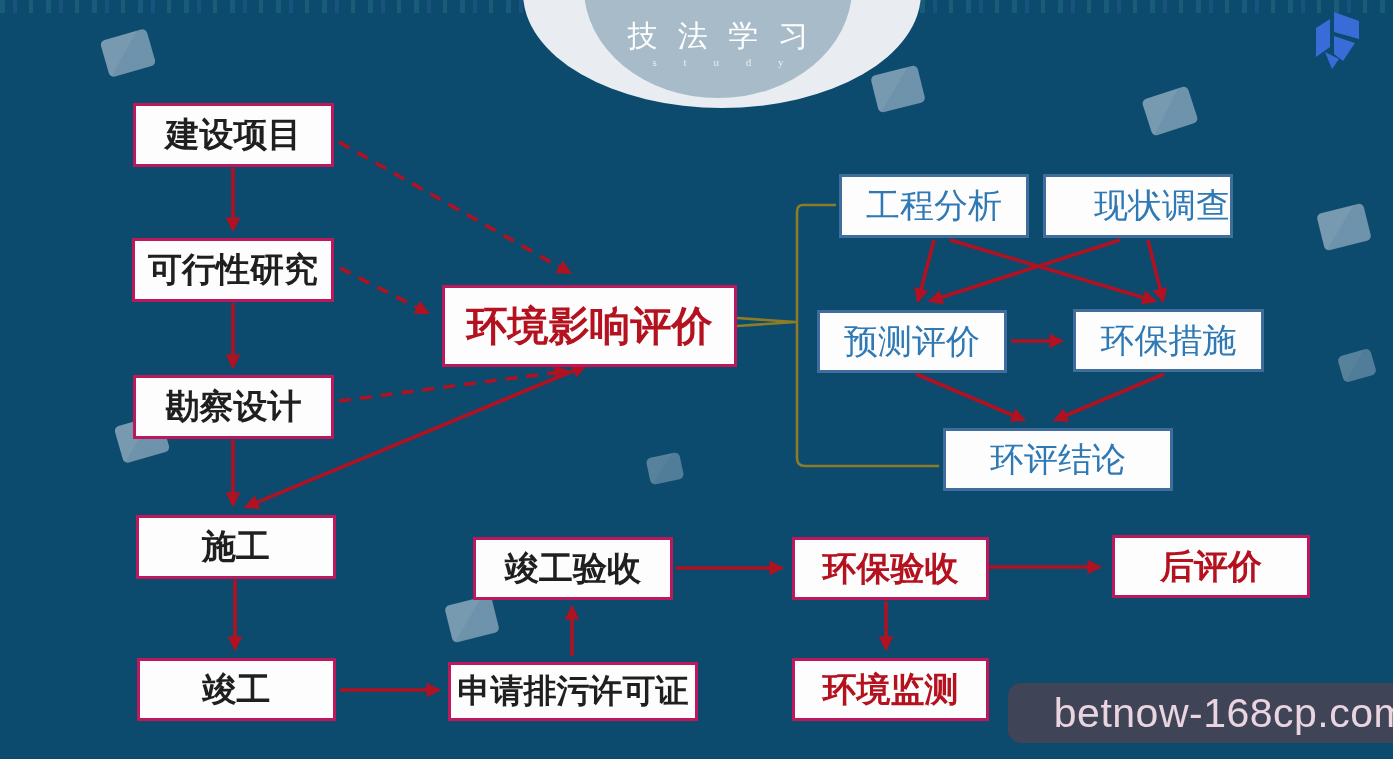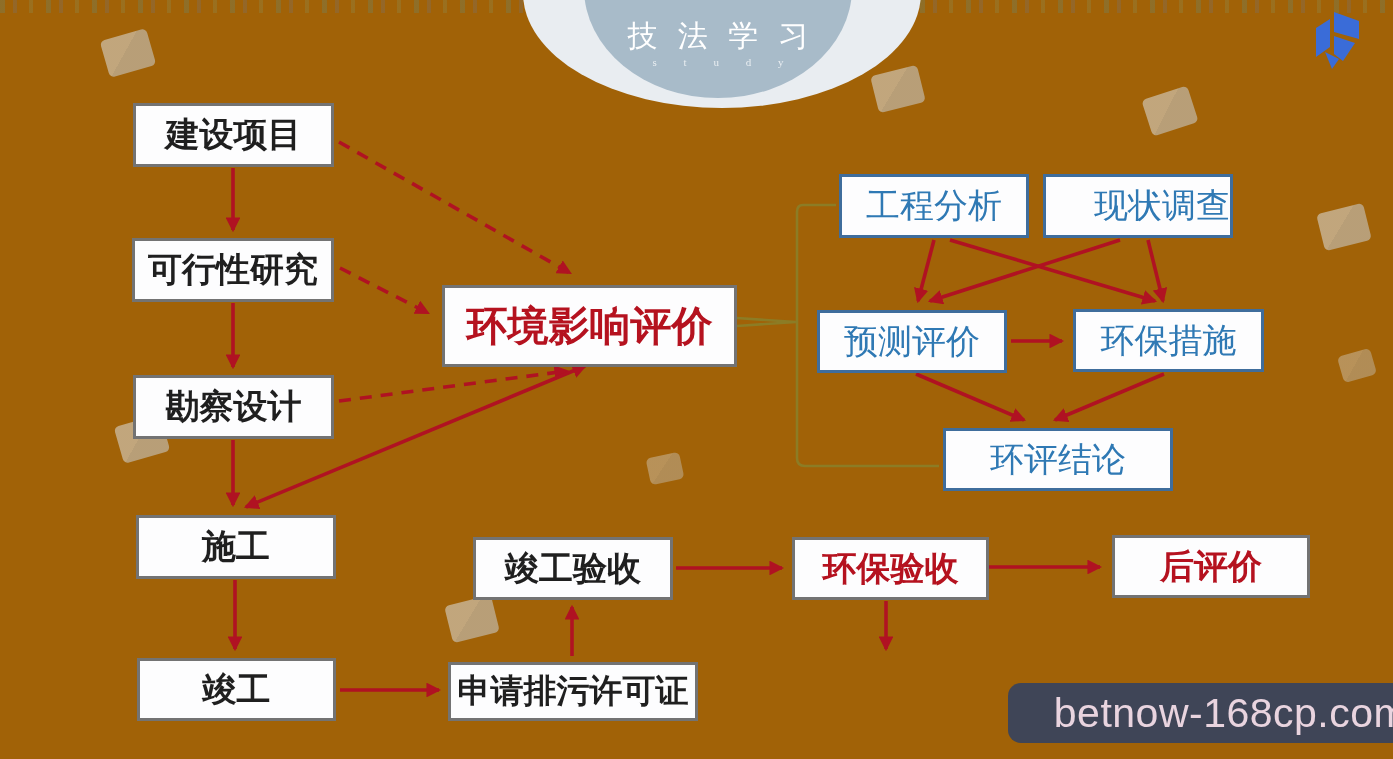--- a/index.html
+++ b/index.html
@@ -1,19 +1,19 @@
 <!DOCTYPE html>
 <html><head>
 <meta charset="utf-8">
 <style>
   html,body{margin:0;padding:0;}
   #stage{
     position:relative;
     width:1393px;height:759px;
-    background:#a16207;
+    background:#0c4a6e;
     overflow:hidden;
     font-family:"Liberation Sans","DejaVu Sans",sans-serif;
   }
   
   .top-noise{
     position:absolute;left:0;top:0;width:1393px;height:13px;
     background:repeating-linear-gradient(90deg,
       rgba(74,158,166,.38) 0 5px, rgba(255,255,255,0) 5px 13px,
       rgba(86,126,196,.32) 13px 17px, rgba(255,255,255,0) 17px 29px,
       rgba(120,180,150,.3) 29px 33px, rgba(255,255,255,0) 33px 46px);
@@ -41,21 +41,21 @@
   
   .ghost{
     position:absolute;width:48px;height:38px;border-radius:5px;
     background:linear-gradient(135deg,#e2eaf2 45%,#cfdbe8 45%);
     opacity:.5;
   }
   .ghost.small{width:34px;height:27px;opacity:.35;}
   
   .node{
     position:absolute;display:flex;align-items:center;justify-content:center;
-    background:#fdfdfe;border:3px solid #737373;box-sizing:border-box;
+    background:#fdfdfe;border:3px solid #be185d;box-sizing:border-box;
     font-size:34px;font-weight:600;color:#1f1f1f;white-space:nowrap;font-family:Liberation Serif, serif;
   }
   .node.b-blue{border-color:#3f6ب;}
   .node.b-blue{border-color:#3f6d9c;}
   .node.t-red{color:#b5121f;}
   .node.t-blue{color:#2f79b4;font-weight:500;}
   .node.big{font-size:41px;font-weight:700;}
   .node.sm{font-size:33px;}
   
   #wires{position:absolute;left:0;top:0;pointer-events:none;}
@@ -149,16 +149,17 @@
   <div class="node b-blue t-blue" style="left:839px;top:174px;width:190px;height:64px;">工程分析</div>
   <div class="node b-blue t-blue" style="left:1043px;top:174px;width:190px;height:64px;padding-left:48px;">现状调查</div>
   <div class="node b-blue t-blue" style="left:817px;top:310px;width:190px;height:63px;">预测评价</div>
   <div class="node b-blue t-blue" style="left:1073px;top:309px;width:191px;height:63px;">环保措施</div>
   <div class="node b-blue t-blue" style="left:943px;top:428px;width:230px;height:63px;">环评结论</div>
 
   <div class="node" style="left:473px;top:537px;width:200px;height:63px;">竣工验收</div>
   <div class="node t-red" style="left:792px;top:537px;width:197px;height:63px;">环保验收</div>
   <div class="node t-red" style="left:1112px;top:535px;width:198px;height:63px;">后评价</div>
   <div class="node sm" style="left:448px;top:662px;width:250px;height:59px;text-align:center;">申请排污许可证</div>
+  <div class="node t-red" style="left:792px;top:658px;width:197px;height:63px;">环境监测</div>
 
   <div class="watermark">betnow-168cp.com</div>
 
 </div>
 
 </body></html>

